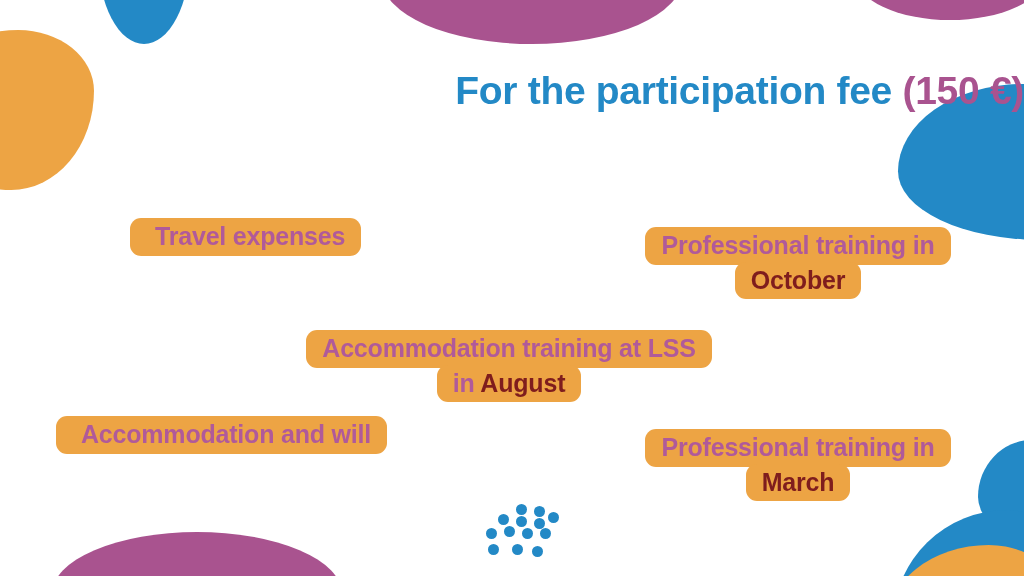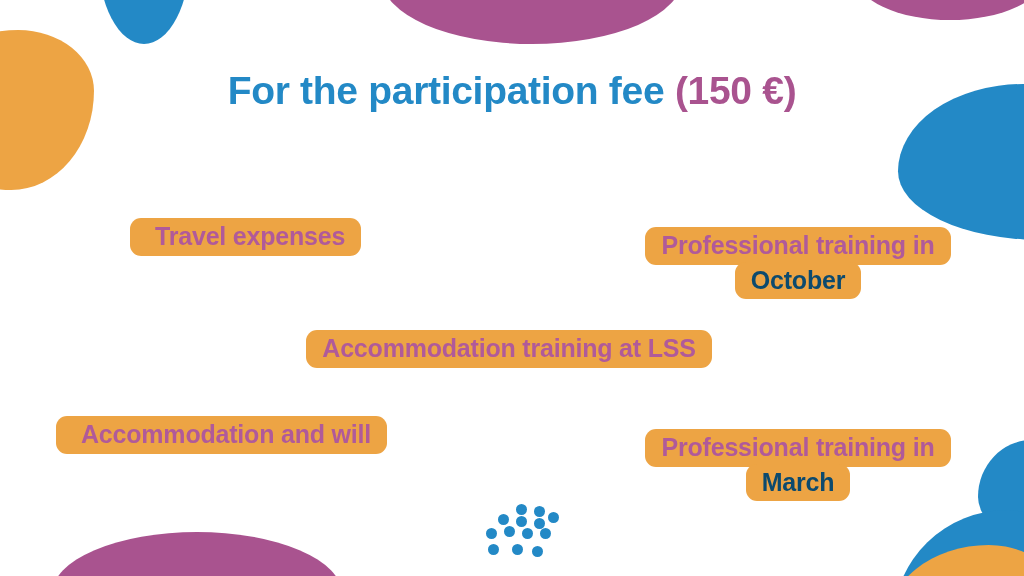--- a/index.html
+++ b/index.html
@@ -130,21 +130,21 @@
     border-radius: 50%;
     background: #2389C6;
   }
 
   
   .title {
     position: absolute;
     left: 0;
     top: 70px;
     width: 1024px;
-    text-align: center;
+    text-align: right;
     font-size: 39px;
     font-weight: bold;
     line-height: 1.08;
     letter-spacing: -0.3px;
     color: #2389C6;
   }
   .title .fee {
     color: #A9538F;
   }
 
@@ -163,21 +163,21 @@
     white-space: nowrap;
     color: #B05A9A;
     letter-spacing: -0.2px;
   }
   .hl-box.align-left .line { margin-right: auto; padding-left: 25px; }
   .hl-box.align-center .line { margin-left: auto; margin-right: auto; margin-top: 27px; }
   .hl-box .line + .line {
     margin-top: -3px;
   }
   .hl-box .accent {
-    color: #0c4a6e;
+    color: #7f1d1d;
   }
 </style>
 </head>
 <body>
 
 <div id="slide">
 
   <div class="deco blob-orange-tl"></div>
   <div class="deco blob-blue-top"></div>
   <div class="deco blob-purple-top"></div>
@@ -221,20 +221,24 @@
     <div class="line">
       <span></span>
         <span class="accent">October</span>
     </div>
   </div>
 
   <div class="hl-box align-center" style="left:304px; top:303px; width:410px;">
     <div class="line">
       <span>Accommodation training at LSS</span>
     </div>
+    <div class="line">
+      <span>in </span>
+        <span class="accent">August</span>
+    </div>
   </div>
 
   <div class="hl-box align-left" style="left:56px; top:416px;">
     <div class="line">
       <span>Accommodation and will</span>
     </div>
   </div>
 
   <div class="hl-box align-center" style="left:628px; top:402px; width:340px;">
     <div class="line">

